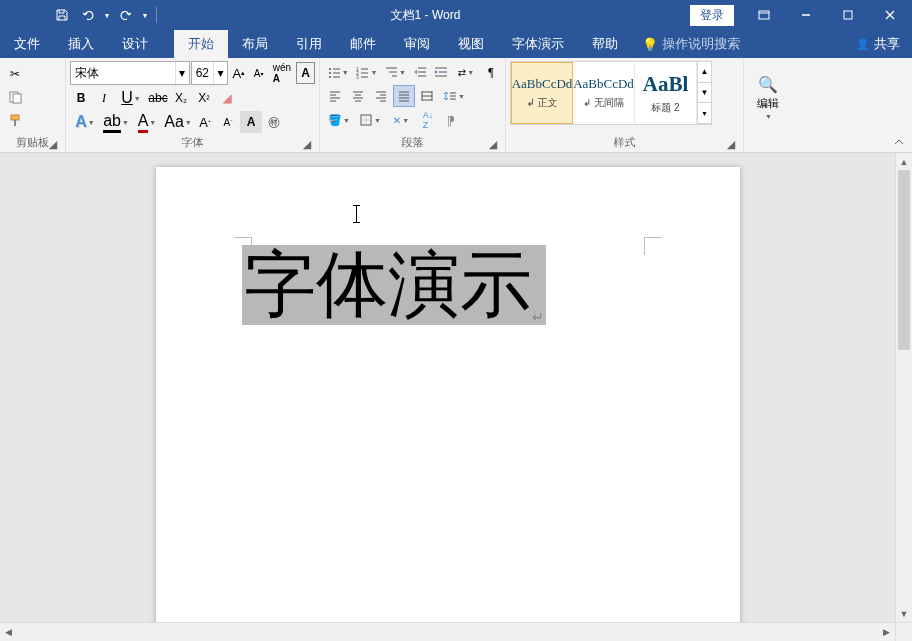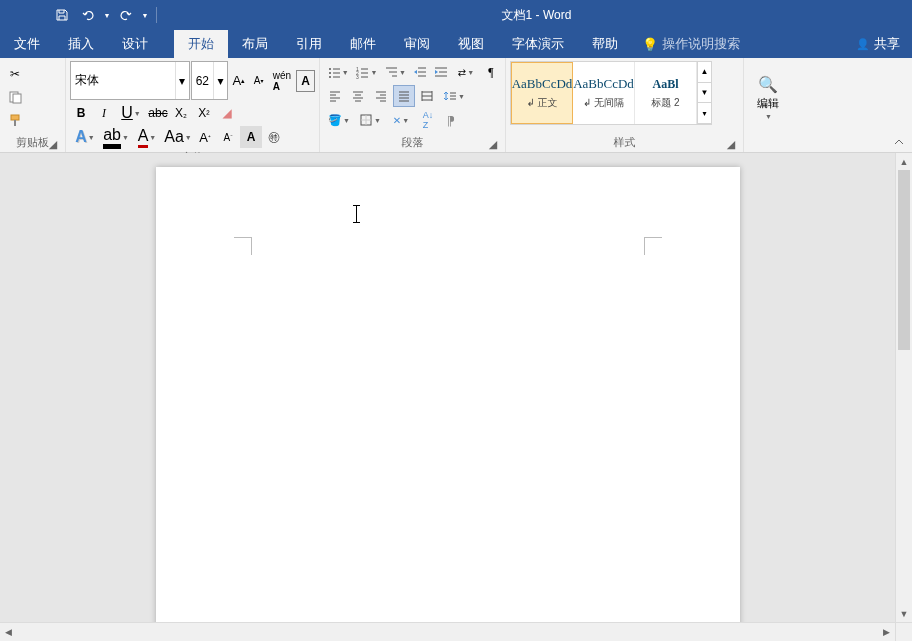--- a/index.html
+++ b/index.html
@@ -30,35 +30,35 @@
 .rbtn { display: flex; align-items: center; justify-content: center; cursor: pointer; border: 1px solid transparent; }
 .rbtn-lg { flex-direction: column; width: 42px; height: 72px; font-size: 11px; gap: 2px; }
 .rbtn-sm { width: 22px; height: 22px; font-size: 12px; }
 .rbtn-smw { width: 30px; height: 22px; }
 
 .clipboard-body { display: flex; gap: 2px; }
 .clipboard-side { display: flex; flex-direction: column; gap: 1px; padding-top: 2px; }
 
 .font-body { display: flex; flex-direction: column; gap: 2px; }
 .font-row { display: flex; gap: 1px; align-items: center; }
-.combo { background: #fff; border: 1px solid #ababab; height: 39px; display: flex; align-items: center; font-size: 12px; }
+.combo { background: #fff; border: 1px solid #ababab; height: 24px; display: flex; align-items: center; font-size: 12px; }
 .combo-text { padding: 0 4px; flex: 1; }
 .combo-arrow { width: 14px; display: flex; align-items: center; justify-content: center; border-left: 1px solid #e0e0e0; height: 100%; }
 .font-name { width: 140px; }
 .font-size { width: 42px; }
 
 .para-body { display: flex; flex-direction: column; gap: 2px; }
 .para-row { display: flex; gap: 1px; }
 
 .styles-body { display: flex; gap: 2px; align-items: flex-start; }
 .style-gallery { display: flex; border: 1px solid #d4d4d4; background: #fff; }
 .style-item { width: 62px; height: 62px; border-right: 1px solid #e8e8e8; display: flex; flex-direction: column; align-items: center; justify-content: center; cursor: pointer; }
 .style-item.sel { border: 1px solid #f0b456; background: #fdeec8; }
 .style-preview { font-size: 13px; color: #0c4a6e; font-family: "SimSun", serif; }
-.style-preview.h1 { font-size: 12px; font-weight: bold; }
+.style-preview.h1 { font-size: 21px; font-weight: bold; }
 .style-label { font-size: 10px; color: #444; margin-top: 4px; }
 .gallery-scroll { width: 14px; display: flex; flex-direction: column; border-left: 1px solid #d4d4d4; }
 .gallery-scroll div { flex: 1; display: flex; align-items: center; justify-content: center; border-bottom: 1px solid #d4d4d4; cursor: pointer; font-size: 8px; }
 
 .ribbon-collapse { position: absolute; right: 4px; bottom: 2px; width: 18px; height: 16px; cursor: pointer; display: flex; align-items: center; justify-content: center; }
 
 .doc-area { position: absolute; top: 153px; left: 0; right: 17px; bottom: 19px; background: #e6e6e6; overflow: hidden; }
 .page { position: absolute; left: 156px; top: 14px; width: 584px; height: 800px; background: #fff; box-shadow: 0 0 6px rgba(0,0,0,0.25); }
 .margin-mark { position: absolute; width: 18px; height: 18px; }
 .mm-tl { top: 70px; left: 78px; border-left: 1px solid #bbb; border-bottom: 1px solid #bbb; transform: rotate(180deg); }
@@ -104,20 +104,45 @@
         <svg width="14" height="14" viewBox="0 0 14 14">
           <path d="M10 7 A4 4 0 1 0 8 11 M10 7l2-2 M10 7l-2-2" fill="none" stroke="#fff" stroke-width="1.2"></path>
         </svg>
       </div>
     <div class="qat-btn" style="width:10px">
         <span style="font-size:7px">▼</span>
       </div>
     <div class="qat-sep"></div>
   </div>
   <div class="title-center">文档1 - Word</div>
+  <div class="title-right">
+    <div class="login-btn">登录</div>
+    <div class="win-btn">
+        <svg width="12" height="12" viewBox="0 0 12 12">
+          <rect x="1" y="2" width="10" height="8" fill="none" stroke="#fff"></rect>
+          <line x1="1" y1="4" x2="11" y2="4" stroke="#fff"></line>
+        </svg>
+      </div>
+    <div class="win-btn">
+        <svg width="12" height="12">
+          <line x1="2" y1="6" x2="10" y2="6" stroke="#fff" stroke-width="1.5"></line>
+        </svg>
+      </div>
+    <div class="win-btn">
+        <svg width="12" height="12">
+          <rect x="2" y="2" width="8" height="8" fill="none" stroke="#fff"></rect>
+        </svg>
+      </div>
+    <div class="win-btn close">
+        <svg width="12" height="12">
+          <line x1="2" y1="2" x2="10" y2="10" stroke="#fff" stroke-width="1.2"></line>
+          <line x1="10" y1="2" x2="2" y2="10" stroke="#fff" stroke-width="1.2"></line>
+        </svg>
+      </div>
+  </div>
 </div>
 
 <div class="tabbar">
   <div class="tab">文件</div>
   <div class="tab">插入</div>
   <div class="tab">设计</div>
   <div class="tab active">开始</div>
   <div class="tab">布局</div>
   <div class="tab">引用</div>
   <div class="tab">邮件</div>
@@ -194,21 +219,21 @@
         <div class="rbtn rbtn-sm">
             <span style="color:#e08080">◢</span>
           </div>
       </div>
       <div class="font-row">
         <div class="rbtn rbtn-smw">
             <span style="color:#4a90d9;font-weight:bold;text-shadow:1px 1px #ccc">A</span>
             <span class="drop-tri">▼</span>
           </div>
         <div class="rbtn rbtn-smw">
-            <span style="border-bottom:5px solid #000000">ab</span>
+            <span style="border-bottom:3px solid #000000">ab</span>
             <span class="drop-tri">▼</span>
           </div>
         <div class="rbtn rbtn-smw">
             <span style="border-bottom:3px solid #c00000">A</span>
             <span class="drop-tri">▼</span>
           </div>
         <div class="rbtn rbtn-smw">Aa<span class="drop-tri">▼</span></div>
         <div class="rbtn rbtn-sm" style="font-size:13px">A<sup style="font-size:8px">⁺</sup></div>
         <div class="rbtn rbtn-sm" style="font-size:10px">A<sup style="font-size:7px">⁻</sup></div>
         <div class="rbtn rbtn-sm" style="background:#ddd;font-weight:bold">A</div>
@@ -396,20 +421,21 @@
         <path d="M1 7l4-4 4 4" fill="none" stroke="#666"></path>
       </svg>
     </div>
 </div>
 
 <div class="doc-area">
   <div class="page">
     <div class="margin-mark mm-tl"></div>
     <div class="margin-mark mm-tr"></div>
     <div class="text-cursor"></div>
+    <div class="selected-text"><span>字体演示</span><span class="para-mark">↵</span></div>
   </div>
 </div>
 
 <div class="vscroll">
   <div class="vscroll-btn">▲</div>
   <div class="vscroll-thumb"></div>
   <div class="vscroll-btn" style="position:absolute;bottom:0;width:100%">▼</div>
 </div>
 
 <div class="hscroll">

